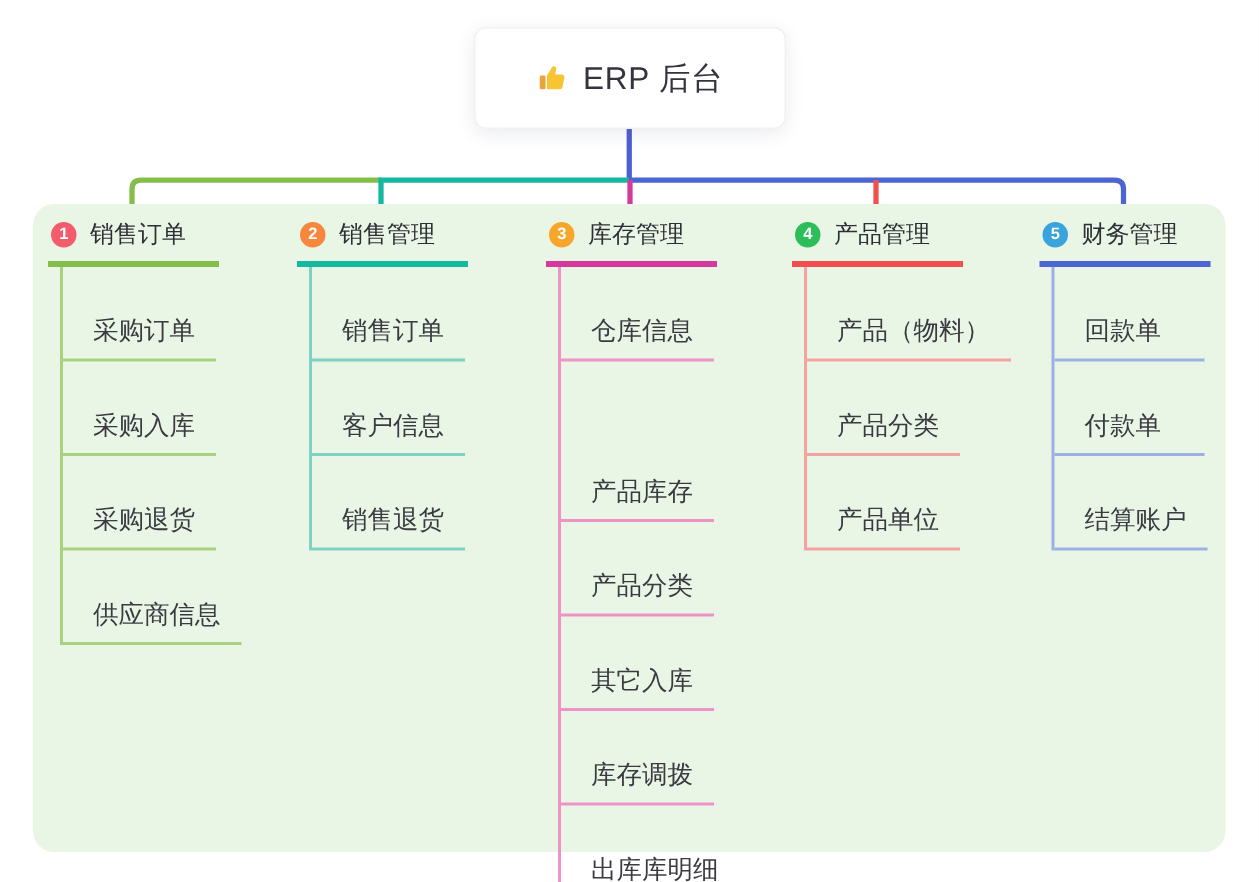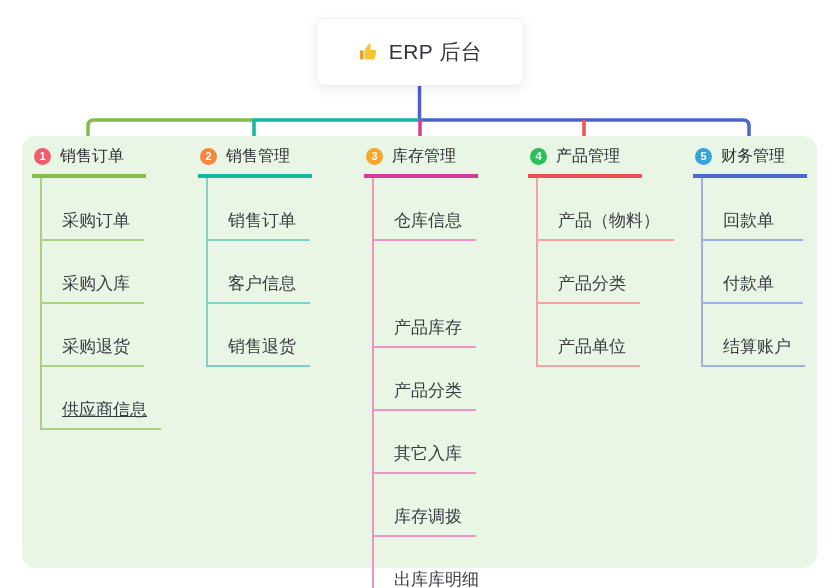--- a/index.html
+++ b/index.html
@@ -72,21 +72,21 @@
   <div class="panel">
   <div class="branch" style="left: 10px;">
     <div class="branch-heading" style="border-bottom-color: rgb(132, 189, 73);">
       <span class="badge" style="background: rgb(242, 92, 108);">1</span>
       <span class="branch-label">销售订单</span>
     </div>
     <div class="children" style="border-left-color: rgb(169, 209, 127);">
           <div class="child" style="border-bottom-color: rgb(169, 209, 127);">采购订单</div>
           <div class="child" style="border-bottom-color: rgb(169, 209, 127);">采购入库</div>
           <div class="child" style="border-bottom-color: rgb(169, 209, 127);">采购退货</div>
-          <div class="child" style="border-bottom-color: rgb(169, 209, 127); text-decoration: underline;">供应商信息</div>
+          <div class="child" style="border-bottom-color: rgb(169, 209, 127);">供应商信息</div>
         </div>
   </div>
 
   <div class="branch" style="left: 176px;">
     <div class="branch-heading" style="border-bottom-color: rgb(20, 184, 160);">
       <span class="badge" style="background: rgb(247, 135, 60);">2</span>
       <span class="branch-label">销售管理</span>
     </div>
     <div class="children" style="border-left-color: rgb(127, 210, 195);">
           <div class="child" style="border-bottom-color: rgb(127, 210, 195);">销售订单</div>

